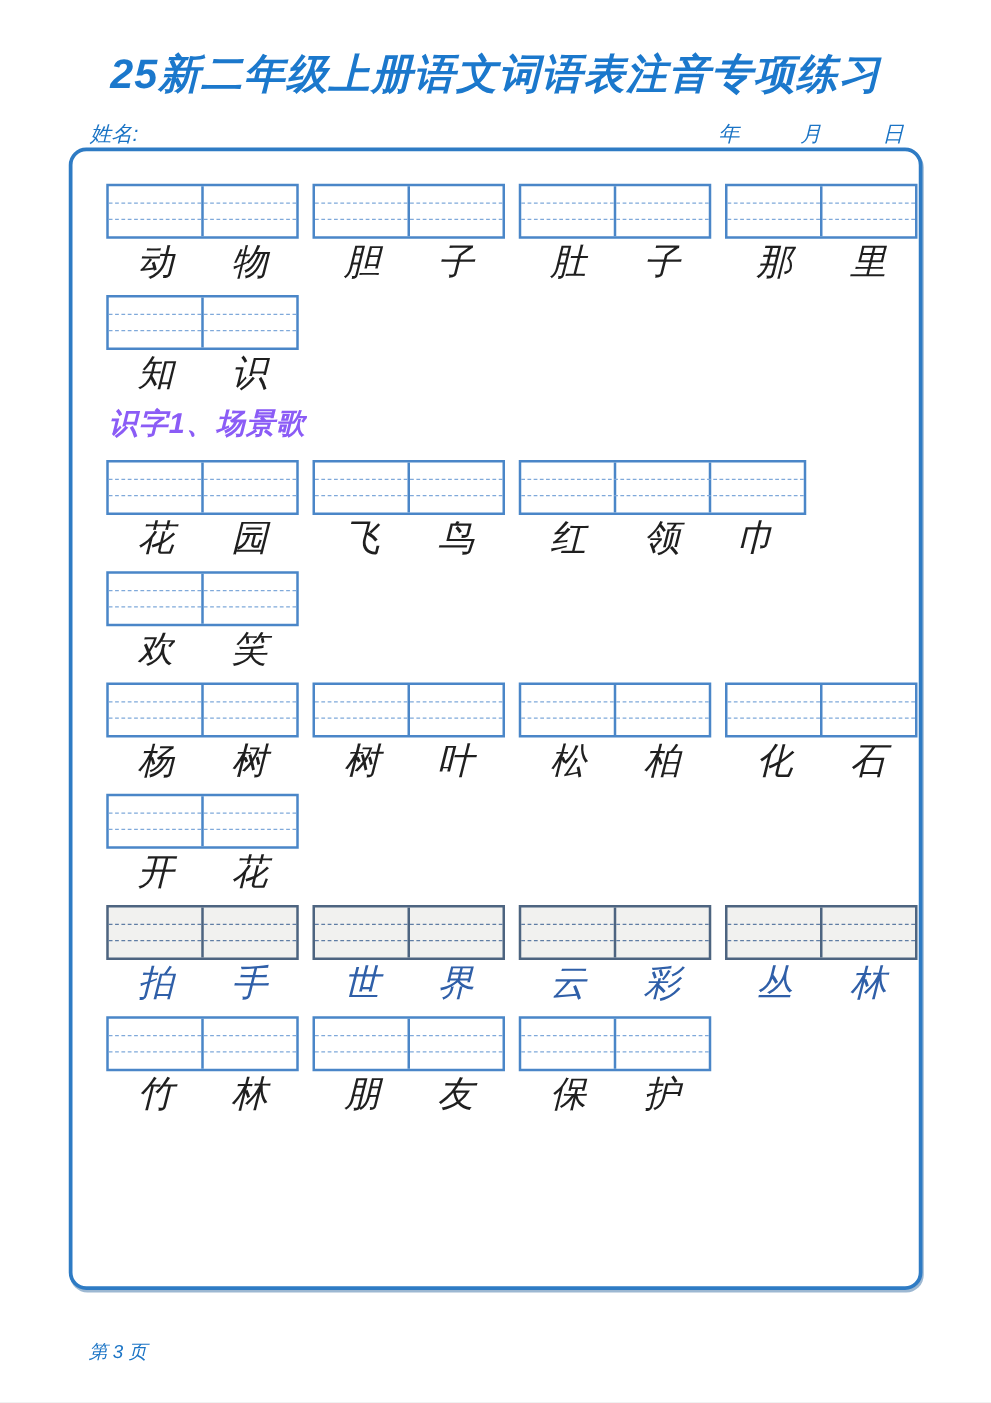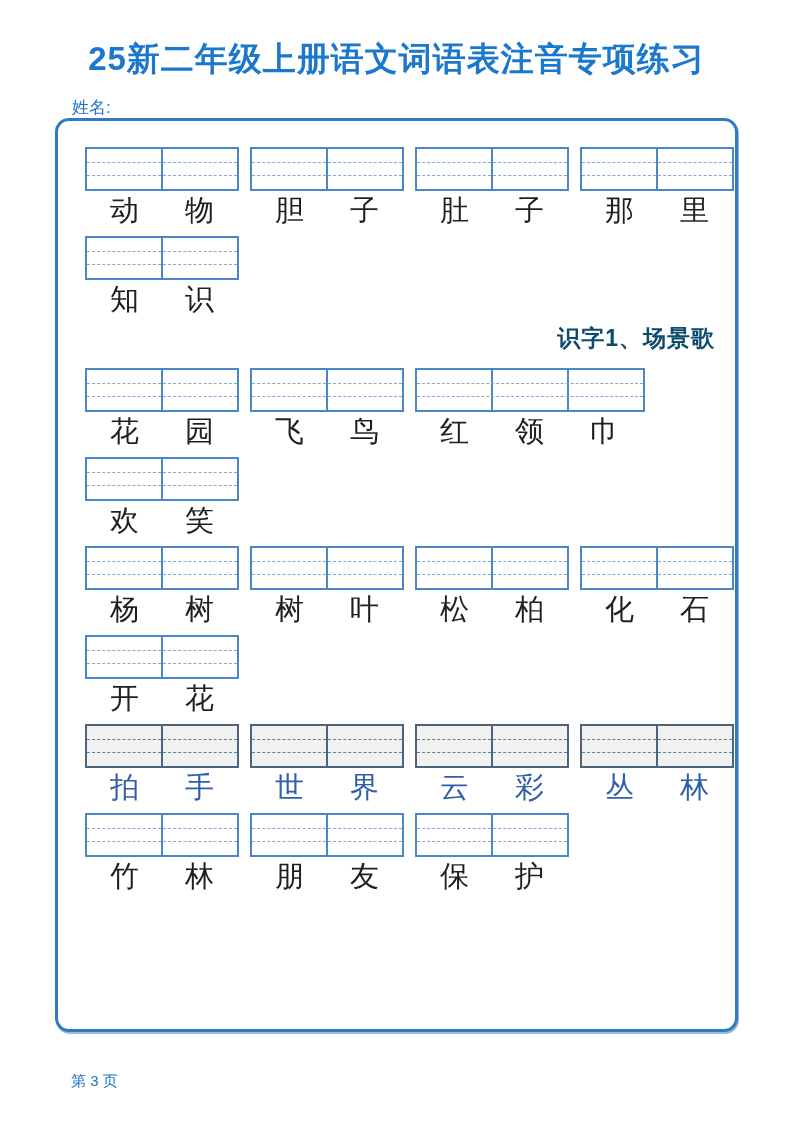--- a/index.html
+++ b/index.html
@@ -3,20 +3,21 @@
 <meta charset="utf-8">
 <style>
   html,body{margin:0;padding:0;background:#e8e8e8;}
   .page{
     position:relative;
     width:793px;height:1122px;
     background:#ffffff;
     font-family:"Liberation Sans", sans-serif;
     overflow:hidden;
     margin:0 auto;
+    font-style:italic;
   }
   .title{
     margin:0;
     padding-top:40px;
     text-align:center;
     font-size:33px;
     line-height:38px;
     font-weight:bold;
     color:#1b78cc;
     letter-spacing:1px;
@@ -40,24 +41,23 @@
     border-radius:14px;
     box-shadow:1px 2px 0 #9db8d2;
     padding:26px 20px 0 27px;
     background:#ffffff;
     overflow:hidden;
   }
   .section-header{
     font-size:23px;
     line-height:27px;
     font-weight:bold;
-    color:#0c4a6e;
+    color:#8b5cf6;
     margin:0 0 16px 2px;
     letter-spacing:1px;
-    text-align:right;
   }
   .word-row{
     display:flex;
     gap:11px;
     margin-bottom:9px;
   }
   .pinyin-box{
     position:relative;
     display:flex;
     height:40px;
@@ -104,20 +104,25 @@
   }
 </style>
 </head>
 <body>
 
 <div class="page">
   <h1 class="title">25新二年级上册语文词语表注音专项练习</h1>
 
   <div class="meta-row">
     <span>姓名:</span>
+    <span class="date-labels">
+      <span>年</span>
+      <span>月</span>
+      <span>日</span>
+    </span>
   </div>
 
   <div class="frame" id="frame">
       <div class="word-row">
         <div class="word-group">
           <div class="pinyin-box">
             <div class="cell"></div>
             <div class="cell"></div>
             <div class="dash d1"></div>
             <div class="dash d2"></div>

